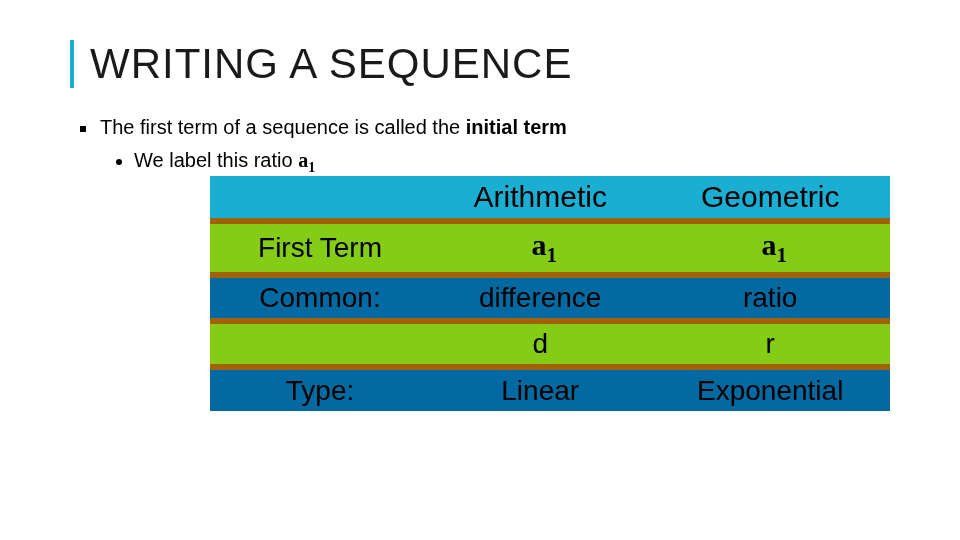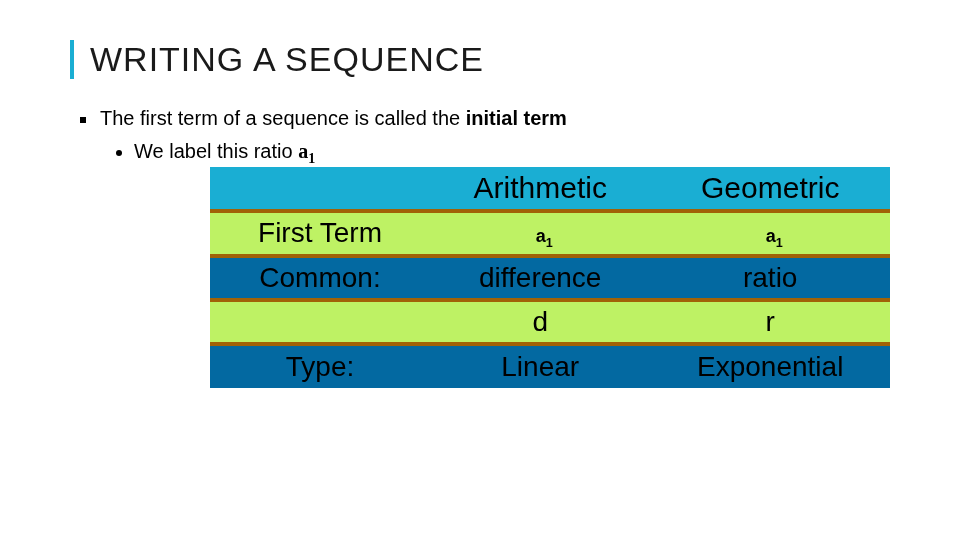--- a/index.html
+++ b/index.html
@@ -13,21 +13,21 @@
   }
   .slide {
     padding: 40px 60px 20px 70px;
   }
   .title-block {
     border-left: 4px solid #1aaed3;
     padding-left: 16px;
     margin-bottom: 28px;
   }
   .title {
-    font-size: 34px;
+    font-size: 42px;
     font-weight: 400;
     letter-spacing: 1px;
     color: #1a1a1a;
   }
   .bullet-area {
     margin-left: 10px;
   }
   .bullet-row {
     display: flex;
     align-items: baseline;
@@ -87,27 +87,27 @@
   td.rowlabel {
     text-align: center;
     width: 220px;
   }
   tr.header-row td {
     background: #1aaed3;
     border-bottom: 3px solid #1aaed3;
     font-size: 30px;
   }
   tr.header-row td.rowlabel { background: #1aaed3; }
-  tr.band-light td { background: #bef264; }
+  tr.band-light td { background: #84cc16; }
   tr.band-white td { background: #0369a1; }
-  tr.sep td { border-bottom: 4px solid #a16207; }
+  tr.sep td { border-bottom: 6px solid #a16207; }
   .a1cell {
-    font-family: Liberation Sans, sans-serif;
+    font-family: Liberation Serif, serif;
     font-weight: bold;
-    font-size: 18px;
+    font-size: 30px;
     margin-left: 8px;
   }
   .a1cell .sub { font-size: 0.7em; vertical-align: sub; font-weight: bold; }
 </style>
 </head>
 <body>
 
 <div class="slide">
 
   <div class="title-block">

